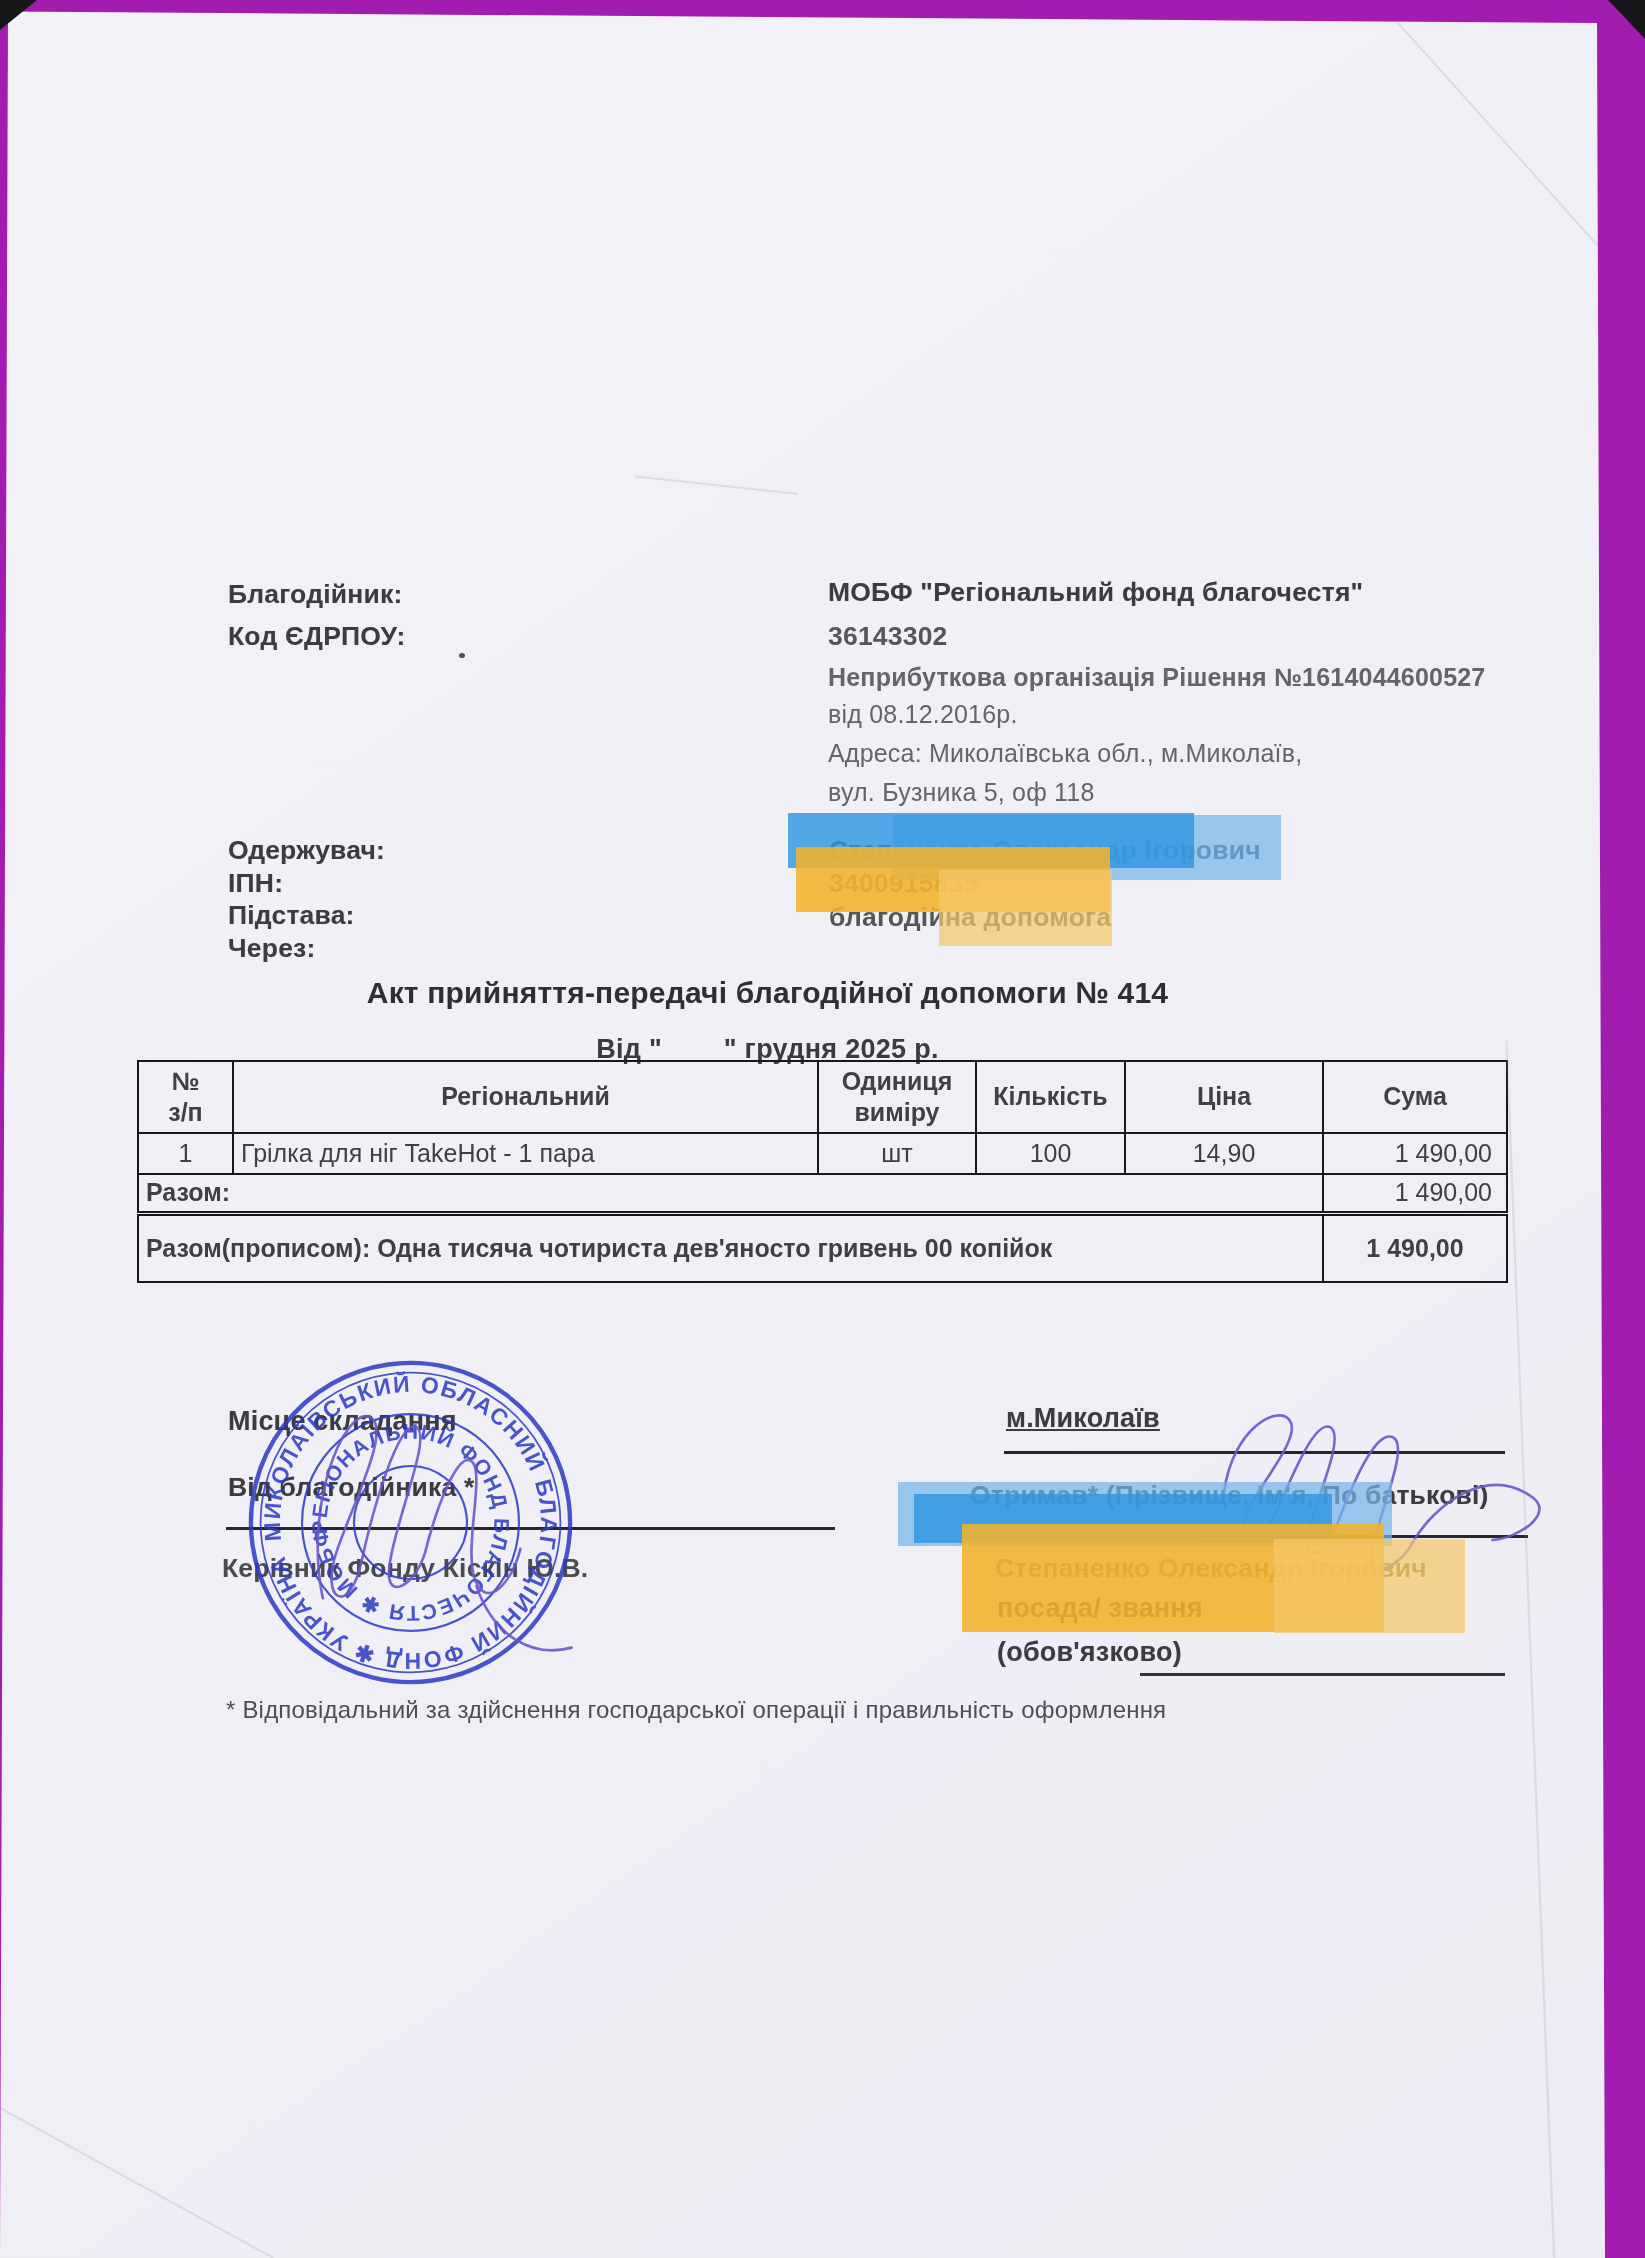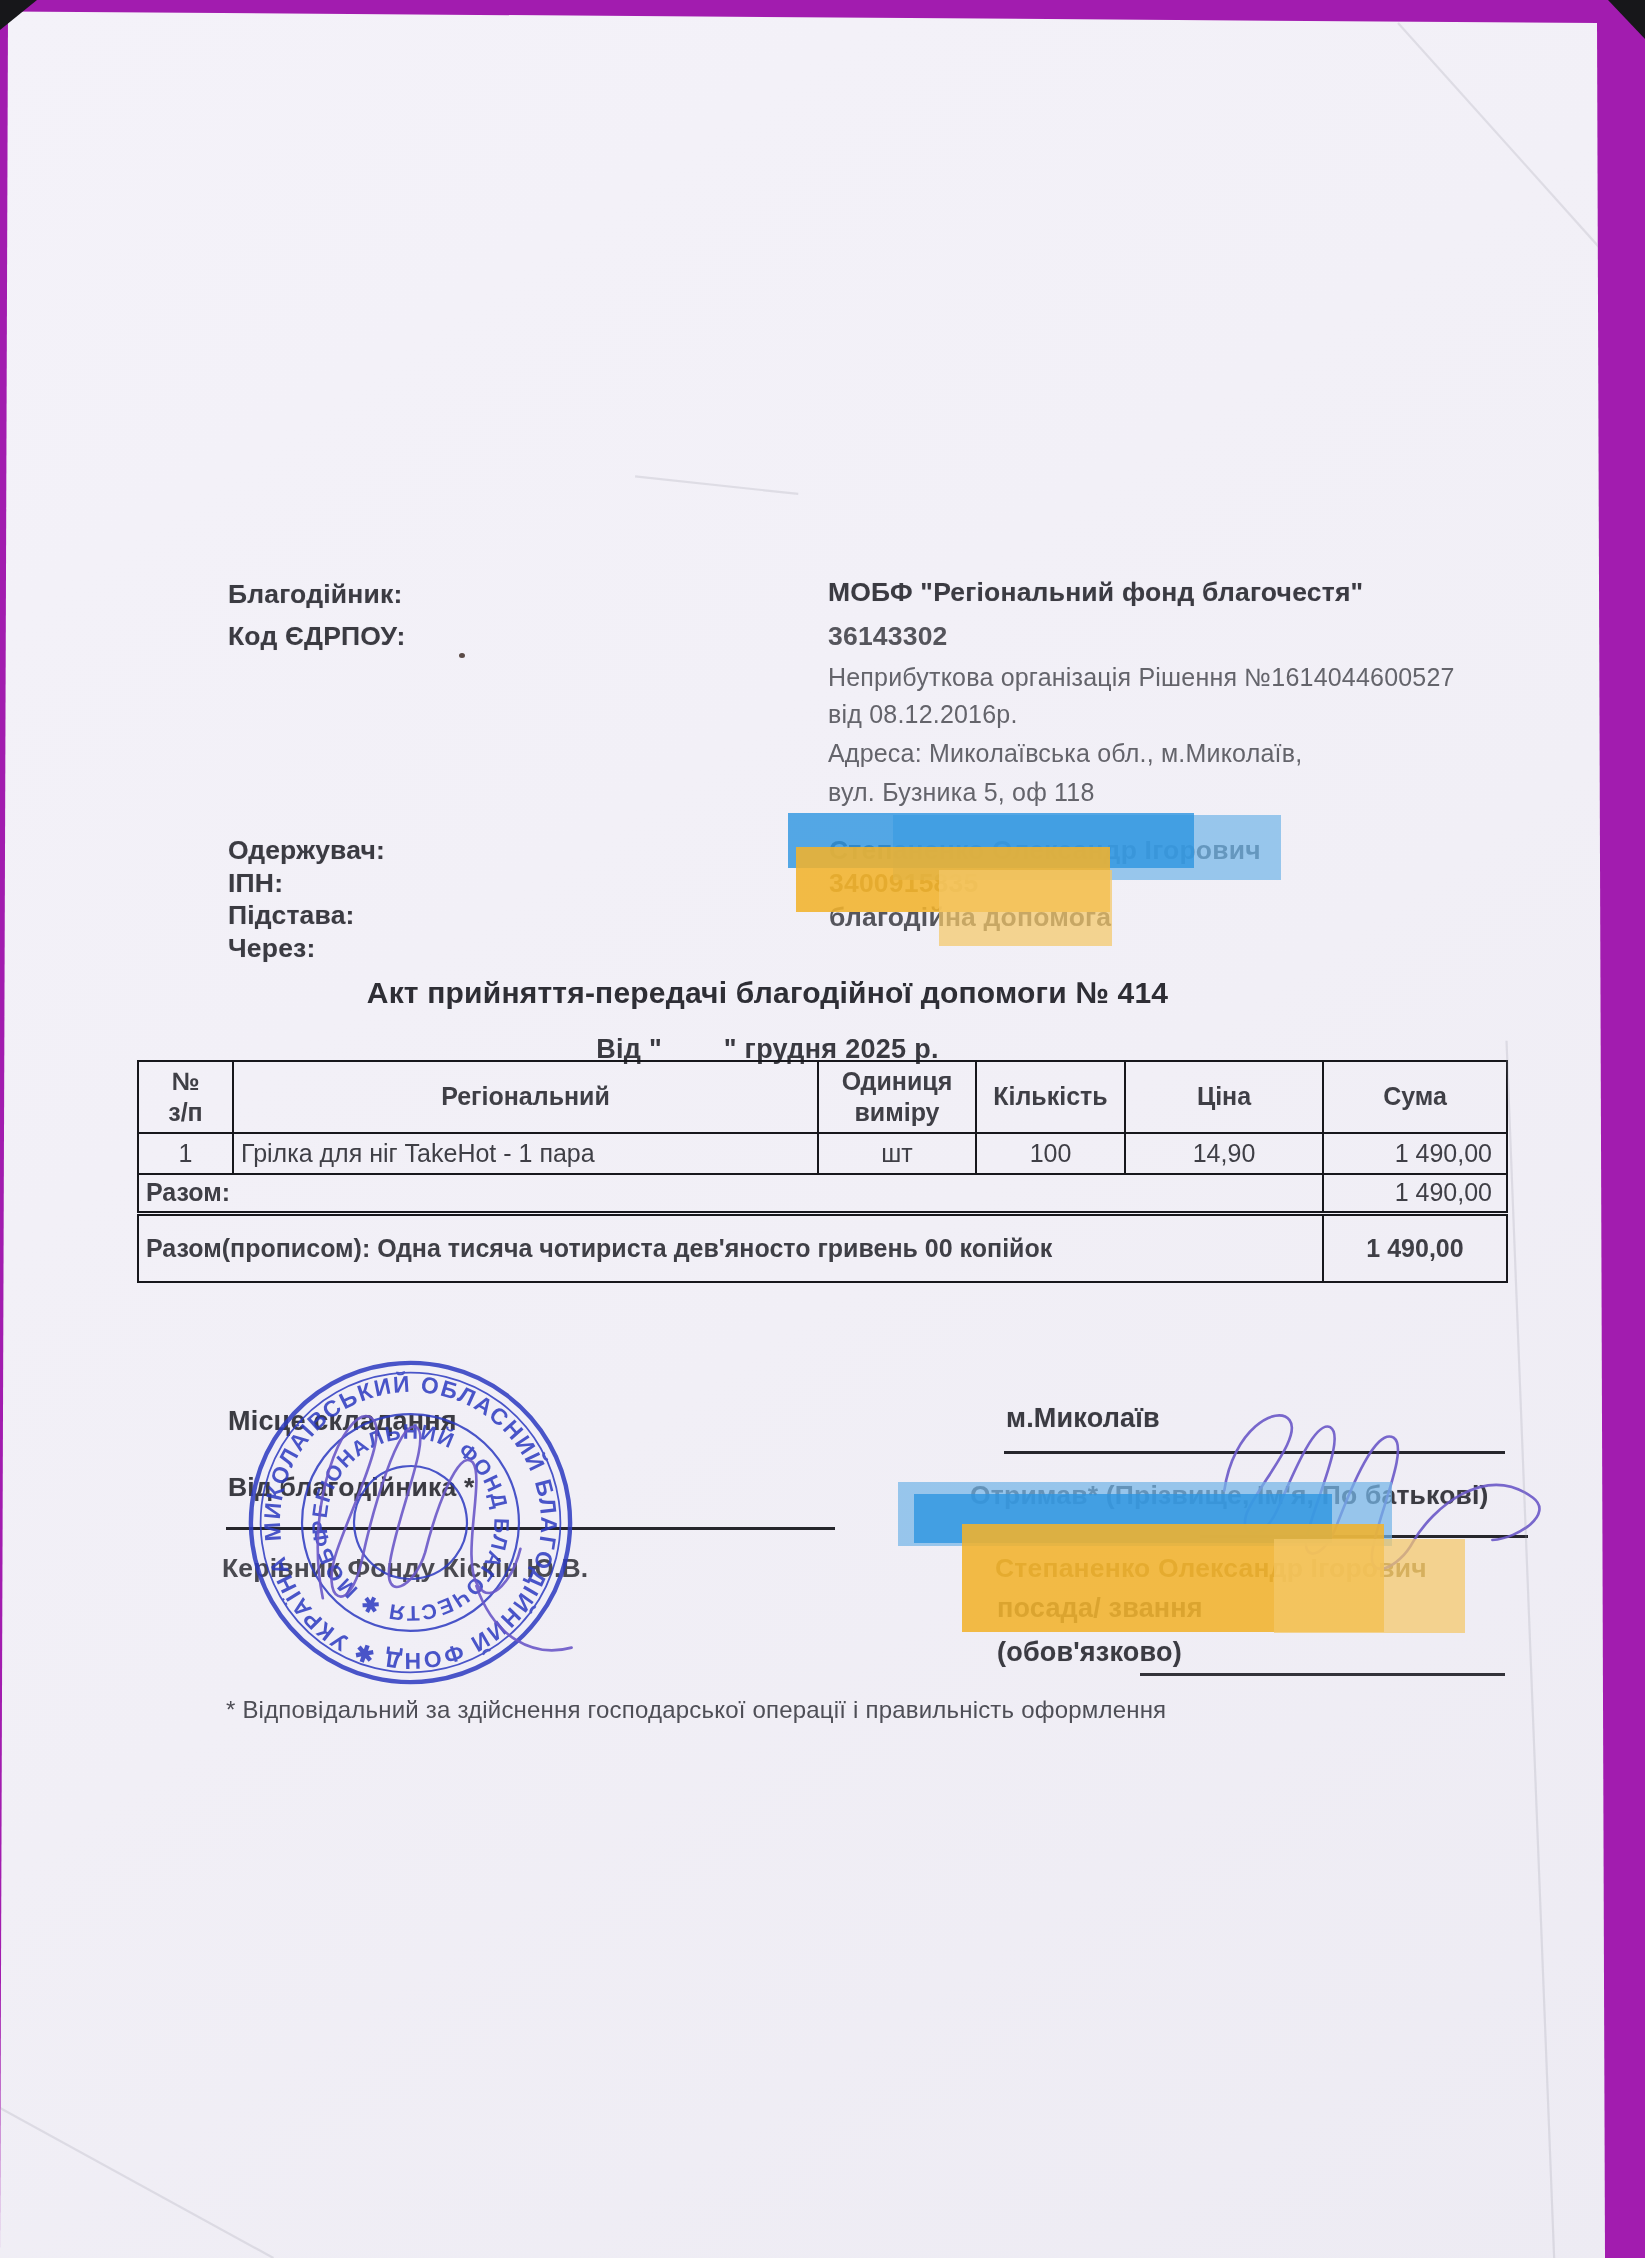--- a/index.html
+++ b/index.html
@@ -47,21 +47,21 @@
 </head>
 <body>
 
 <div class="scan">
   <div class="paper">
 
     <div class="abs lbl" style="left:228px;top:579px;">Благодійник:</div>
     <div class="abs lbl" style="left:228px;top:621px;">Код ЄДРПОУ:</div>
     <div class="abs lbl" style="left:828px;top:577px;">МОБФ "Регіональний фонд благочестя"</div>
     <div class="abs val" style="left:828px;top:621px;">36143302</div>
-    <div class="abs info" style="left:828px;top:663px;">Неприбуткова організація Рішення №1614044600527</div>
+    <div class="abs info" style="left:828px;top:663px;font-weight:bold;">Неприбуткова організація Рішення №1614044600527</div>
     <div class="abs info" style="left:828px;top:700px;">від 08.12.2016р.</div>
     <div class="abs info" style="left:828px;top:739px;">Адреса: Миколаївська обл., м.Миколаїв,</div>
     <div class="abs info" style="left:828px;top:778px;">вул. Бузника 5, оф 118</div>
     <div class="speck" style="left:459px;top:653px;width:6.2px;height:5.3px;"></div>
 
     <div class="abs lbl" style="left:228px;top:835px;">Одержувач:</div>
     <div class="abs lbl" style="left:228px;top:868px;">ІПН:</div>
     <div class="abs lbl" style="left:228px;top:900px;">Підстава:</div>
     <div class="abs lbl" style="left:228px;top:933px;">Через:</div>
     <div class="abs val muted-under-blue" style="left:829px;top:835px;">Степаненко Олександр Ігорович</div>
@@ -113,21 +113,21 @@
         <td class="r sep-double">1 490,00</td>
       </tr>
       <tr style="height:69px;">
         <td colspan="5" class="bold">Разом(прописом): Одна тисяча чотириста дев'яносто гривень 00 копійок</td>
         <td class="c bold">1 490,00</td>
       </tr>
     </tbody>
       </table>
 
     <div class="abs lbl" style="left:228px;top:1406px;font-size:27px;">Місце складання</div>
-    <div class="abs lbl" style="left:1006px;top:1403px;font-size:27px;">м.Миколаїв</div>
+    <div class="abs lbl" style="left:1006px;top:1403px;font-size:27px;text-decoration:underline;">м.Миколаїв</div>
     <div class="sigline" style="left:1004px;top:1451px;width:501px;"></div>
 
     <div class="abs lbl" style="left:228px;top:1472px;font-size:26.5px;">Від благодійника *</div>
     <div class="abs lbl" style="left:970px;top:1480px;font-size:26.5px;">Отримав*  (Прізвище, Ім'я, По батькові)</div>
 
     <div class="sigline" style="left:226px;top:1527px;width:609px;"></div>
     <div class="abs val" style="left:222px;top:1538px;color:#4a4a51;margin-top:15px;">Керівник Фонду Кіскін Ю.В.</div>
 
     <div class="sigline" style="left:1200px;top:1535px;width:328px;height:2.6px;"></div>
     <div class="abs val muted-under-yellow" style="left:995px;top:1553px;">Степаненко Олександр Ігорович</div>

